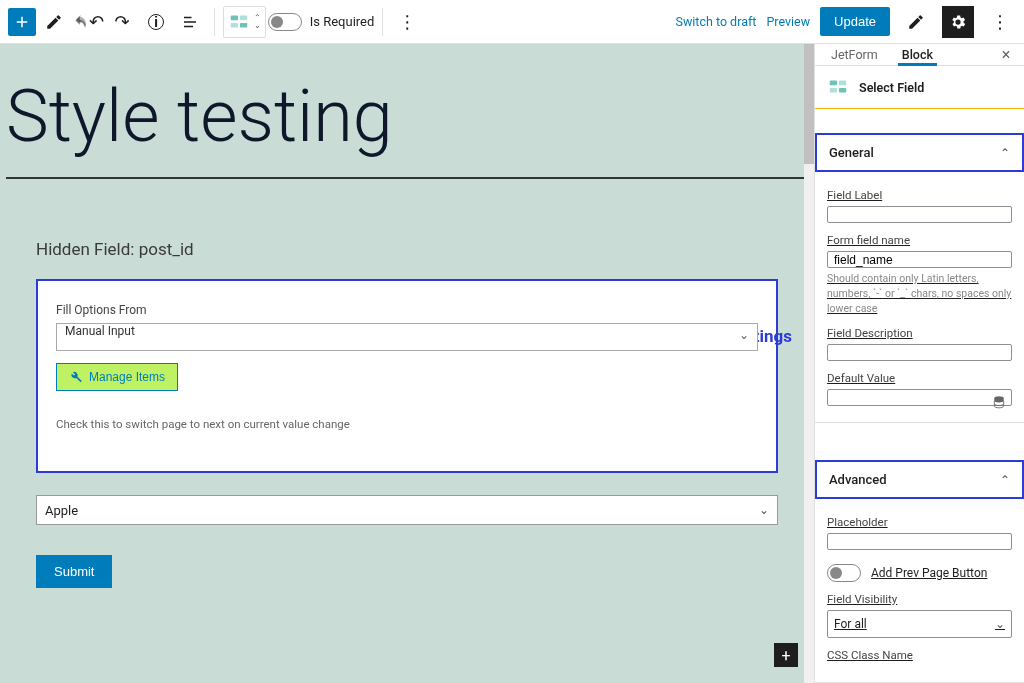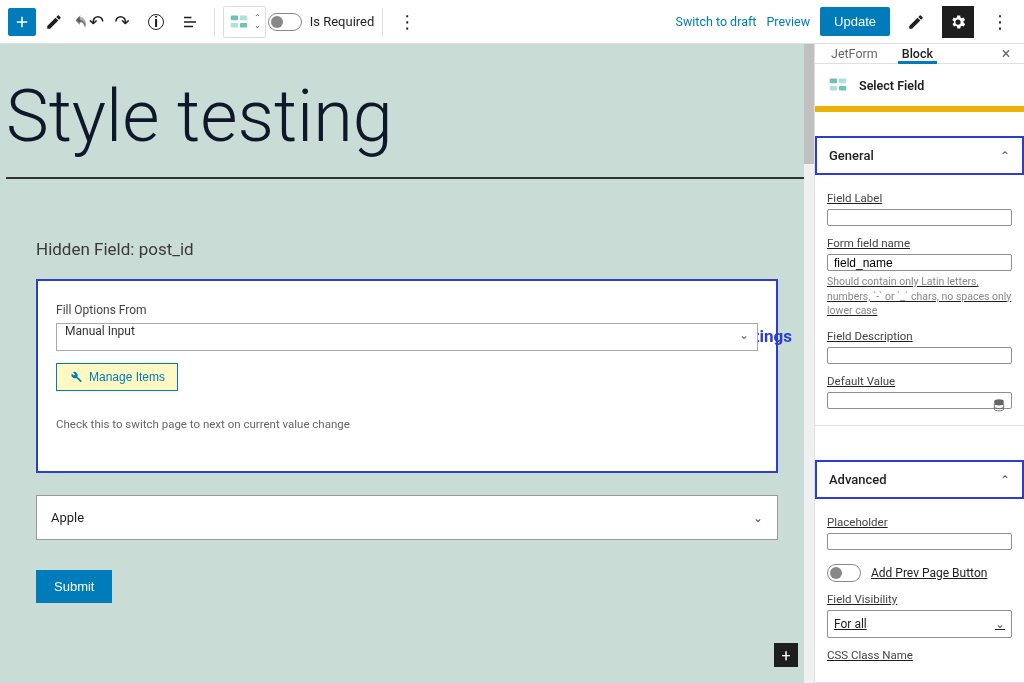--- a/index.html
+++ b/index.html
@@ -31,41 +31,41 @@
 .page-title { font-size: 72px; font-weight: 300; color: #0f172a; margin: 10px 0 18px 0; }
 .title-sep { border: none; border-bottom: 2px solid #333; margin: 0 0 60px 0; }
 .hidden-field { font-size: 17px; color: #3a3a3a; margin: 0 0 20px 30px; font-weight: 400; }
 
 .source-label { position: absolute; right: 22px; top: 282px; font-size: 17px; font-weight: 700; color: #2b3dd6; }
 
 .source-box { margin: 0 30px 22px 30px; border: 2px solid #2b3dd6; background: #fff; padding: 22px 18px 40px 18px; }
 .field-label-sm { font-size: 12px; color: #444; margin-bottom: 6px; }
 .select-full { width: 100%; height: 28px; border: 1px solid #aaa; background: #fff; padding: 0 8px; font-size: 12px; color: #333; position: relative; }
 .select-full::after { content: "⌄"; position: absolute; right: 8px; top: 4px; color: #666; }
-.manage-btn { margin-top: 12px; border: 1px solid #007cba; background: #fef9c3; color: #007cba; padding: 6px 12px; font-size: 12px; display: inline-flex; align-items: center; gap: 6px; cursor: pointer; }
+.manage-btn { margin-top: 12px; border: 1px solid #007cba; background: #bef264; color: #007cba; padding: 6px 12px; font-size: 12px; display: inline-flex; align-items: center; gap: 6px; cursor: pointer; }
 .switch-row { display: flex; align-items: center; gap: 10px; margin-top: 20px; }
 .hint { font-size: 11.5px; color: #666; margin-top: 26px; }
 
 .select-apple { margin: 0 30px 30px 30px; }
-.select-ctrl { width: 100%; height: 45px; border: 1px solid #999; background: #fff; padding: 0 14px; font-size: 13px; display: flex; align-items: center; justify-content: space-between; }
+.select-ctrl { width: 100%; height: 30px; border: 1px solid #999; background: #fff; padding: 0 8px; font-size: 13px; display: flex; align-items: center; justify-content: space-between; }
 .submit-btn { margin: 0 0 0 30px; background: #007cba; color: #fff; border: none; padding: 9px 18px; font-size: 13px; cursor: pointer; }
 
 .fab { position: absolute; right: 16px; bottom: 16px; width: 24px; height: 24px; background: #1e1e1e; color: #fff; display: flex; align-items: center; justify-content: center; font-size: 16px; cursor: pointer; }
 
 .scroll-hint { position: absolute; right: 0; top: 0; width: 10px; height: 100%; background: #f0f0f0; }
 .scroll-hint::before { content: ""; position: absolute; right: 0; top: 0; width: 10px; height: 120px; background: #c0c0c0; }
 
 
 .sidebar { width: 210px; border-left: 1px solid #e0e0e0; display: flex; flex-direction: column; overflow-y: auto; }
 .sb-tabs { display: flex; align-items: center; border-bottom: 1px solid #e0e0e0; height: 42px; padding: 0 4px; }
 .sb-tab { padding: 0 12px; height: 100%; display: inline-flex; align-items: center; font-size: 12.5px; color: #666; cursor: pointer; position: relative; }
 .sb-tab.active { color: #1e1e1e; font-weight: 500; }
 .sb-tab.active::after { content: ""; position: absolute; bottom: -1px; left: 8px; right: 8px; height: 3px; background: #007cba; }
 .sb-close { margin-left: auto; width: 28px; text-align: center; cursor: pointer; color: #666; font-size: 16px; }
-.sb-heading { display: flex; align-items: center; gap: 10px; padding: 10px 12px; border-bottom: 6px solid #eab308; }
+.sb-heading { display: flex; align-items: center; gap: 10px; padding: 10px 12px; border-bottom: 1px solid #eab308; }
 .sb-heading .icon-mini { width: 22px; height: 22px; }
 .sb-heading .title { font-size: 12.5px; font-weight: 600; }
 
 .sb-section { border-bottom: 1px solid #e0e0e0; }
 .sb-section-head { display: flex; align-items: center; justify-content: space-between; padding: 10px 12px; font-size: 13px; cursor: pointer; font-weight: 500; margin-top: 24px; }
 .sb-section-head.hl { border: 2px solid #2b3dd6; }
 .sb-body { padding: 6px 12px 16px 12px; text-decoration: underline; }
 .sb-field-label { font-size: 11.5px; color: #444; margin: 10px 0 4px 0; }
 .sb-input { width: 100%; height: 17px; border: 1px solid #8c8f94; border-radius: 2px; padding: 0 6px; font-size: 12px; }
 .sb-input-wrap { position: relative; }

